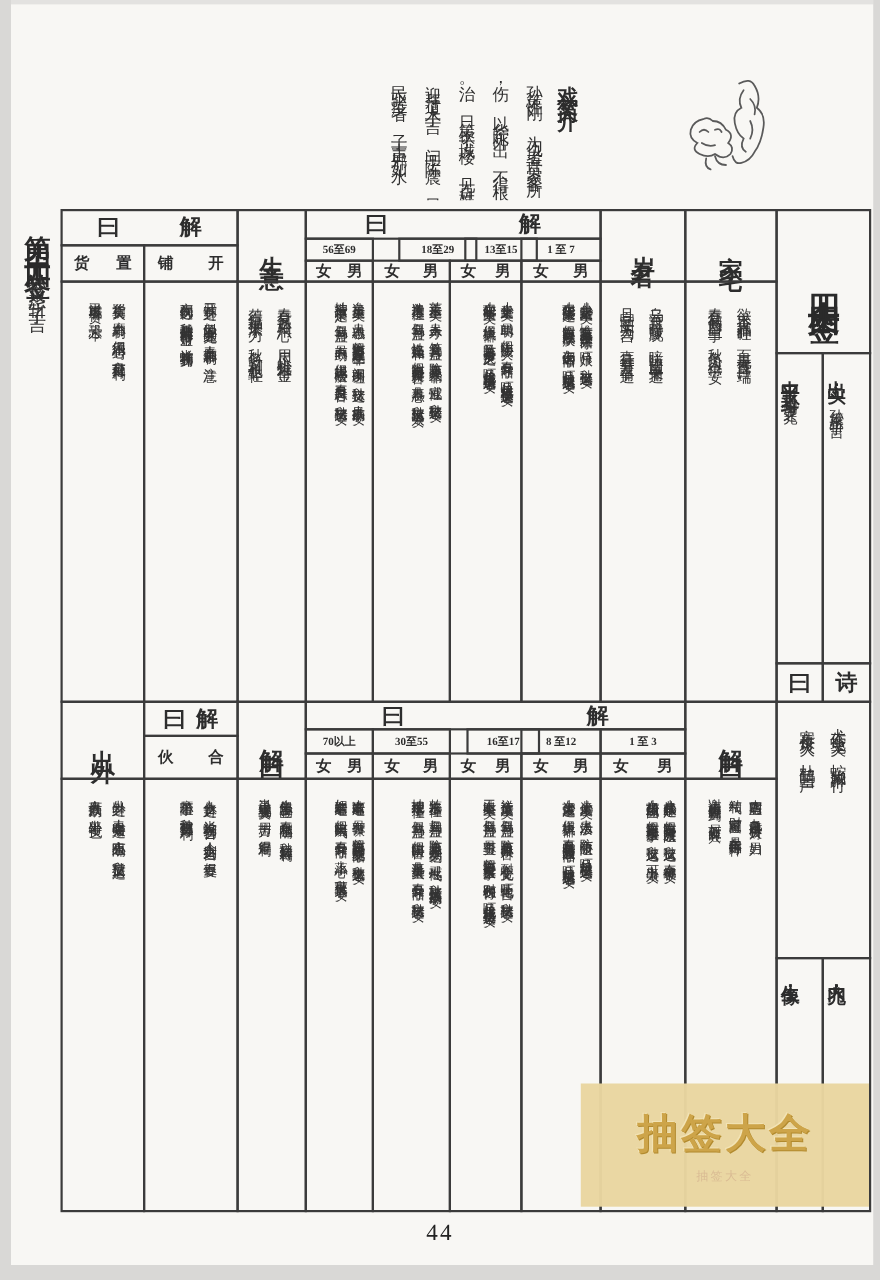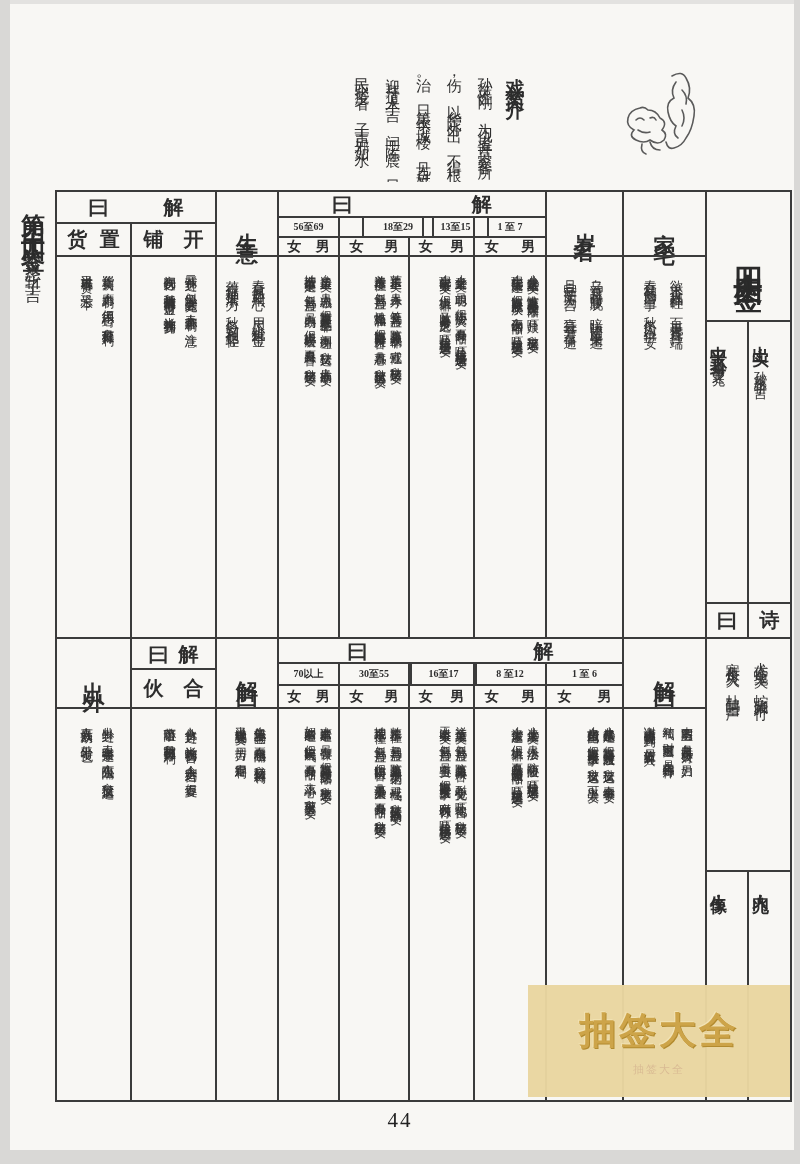--- a/index.html
+++ b/index.html
@@ -21,21 +21,21 @@
   .spread > span{display:block;width:100%;text-align:justify;text-align-last:justify;font-weight:bold;color:#2d2d2d;}
   
   .content{writing-mode:vertical-rl;text-orientation:upright;font-size:12px;letter-spacing:1px;
     line-height:1.32;padding:8px 5px 4px 2px;box-sizing:border-box;height:100%;width:100%;overflow:hidden;color:#333;}
   .content > div{margin:0;}
   
   .duo{font-size:13.5px;letter-spacing:3px;line-height:1.95;padding:12px 9px 4px 2px;}
   .agehdr{display:flex;align-items:center;justify-content:center;font-size:10px;font-weight:bold;color:#2d2d2d;}
   .mf > span{padding:0 14%;box-sizing:border-box;font-size:14px;}
   .sp-hdr > span{padding:0 20%;box-sizing:border-box;font-size:20px;line-height:1;}
-  .sub-hdr > span{padding:0 14%;box-sizing:border-box;font-size:20px;}
+  .sub-hdr > span{padding:0 14%;box-sizing:border-box;font-size:14px;}
   .charcell{display:flex;align-items:center;justify-content:center;font-size:20px;font-weight:bold;color:#2d2d2d;}
   
   .signbox{display:flex;align-items:center;justify-content:center;}
   .signbox > span{writing-mode:vertical-rl;text-orientation:upright;font-size:29px;font-weight:bold;letter-spacing:6px;color:#2a2a2a;}
   .labelcol{writing-mode:vertical-rl;text-orientation:upright;padding-top:10px;box-sizing:border-box;height:100%;display:block;}
   .labelcol .big{font-size:17px;font-weight:bold;letter-spacing:4px;color:#2c2c2c;}
   .labelcol .small{font-size:13px;letter-spacing:3px;color:#333;}
   .colon-hdr{writing-mode:vertical-rl;text-orientation:upright;font-size:17px;font-weight:bold;letter-spacing:3px;padding-top:8px;color:#2c2c2c;}
   
   #intro-title{position:absolute;left:502px;top:62px;height:140px;writing-mode:vertical-rl;text-orientation:upright;
@@ -232,23 +232,23 @@
       <div>肖已戊者宜现买卖　用苦力　定得厚利</div>
     </div>
   </div>
 
   <div class="cell spread sp-hdr" style="left:222px;top:447px;width:347px;height:27px;">
       <span>曰解</span>
     </div>
 
   <div class="cell agehdr" style="left:222px;top:472px;width:63px;height:24px;">70以上</div>
   <div class="cell agehdr" style="left:283px;top:472px;width:72px;height:24px;">30至55</div>
-  <div class="cell agehdr" style="left:355px;top:472px;width:67px;height:24px;">16至17</div>
+  <div class="cell agehdr" style="left:369px;top:472px;width:67px;height:24px;">16至17</div>
   <div class="cell agehdr" style="left:418px;top:472px;width:74px;height:24px;">8 至12</div>
-  <div class="cell agehdr" style="left:490px;top:472px;width:79px;height:24px;">1 至 6</div>
+  <div class="cell agehdr" style="left:490px;top:472px;width:79px;height:24px;">1 至 3</div>
 
   <div class="cell spread mf" style="left:222px;top:494px;width:63px;height:25px;">
       <span>女男</span>
     </div>
   <div class="cell spread mf" style="left:283px;top:494px;width:72px;height:25px;">
       <span>女男</span>
     </div>
   <div class="cell spread mf" style="left:353px;top:494px;width:67px;height:25px;">
       <span>女男</span>
     </div>

